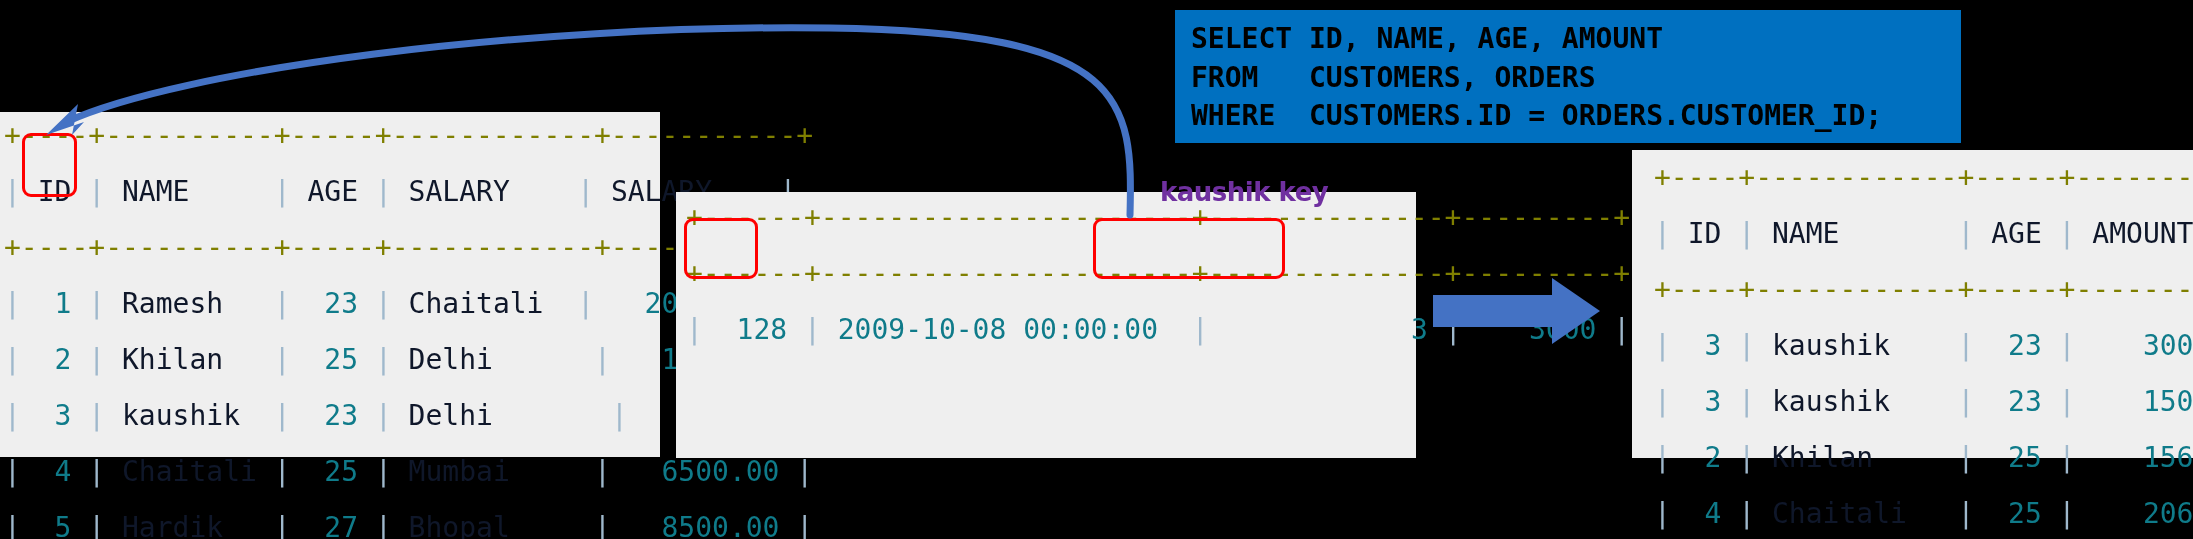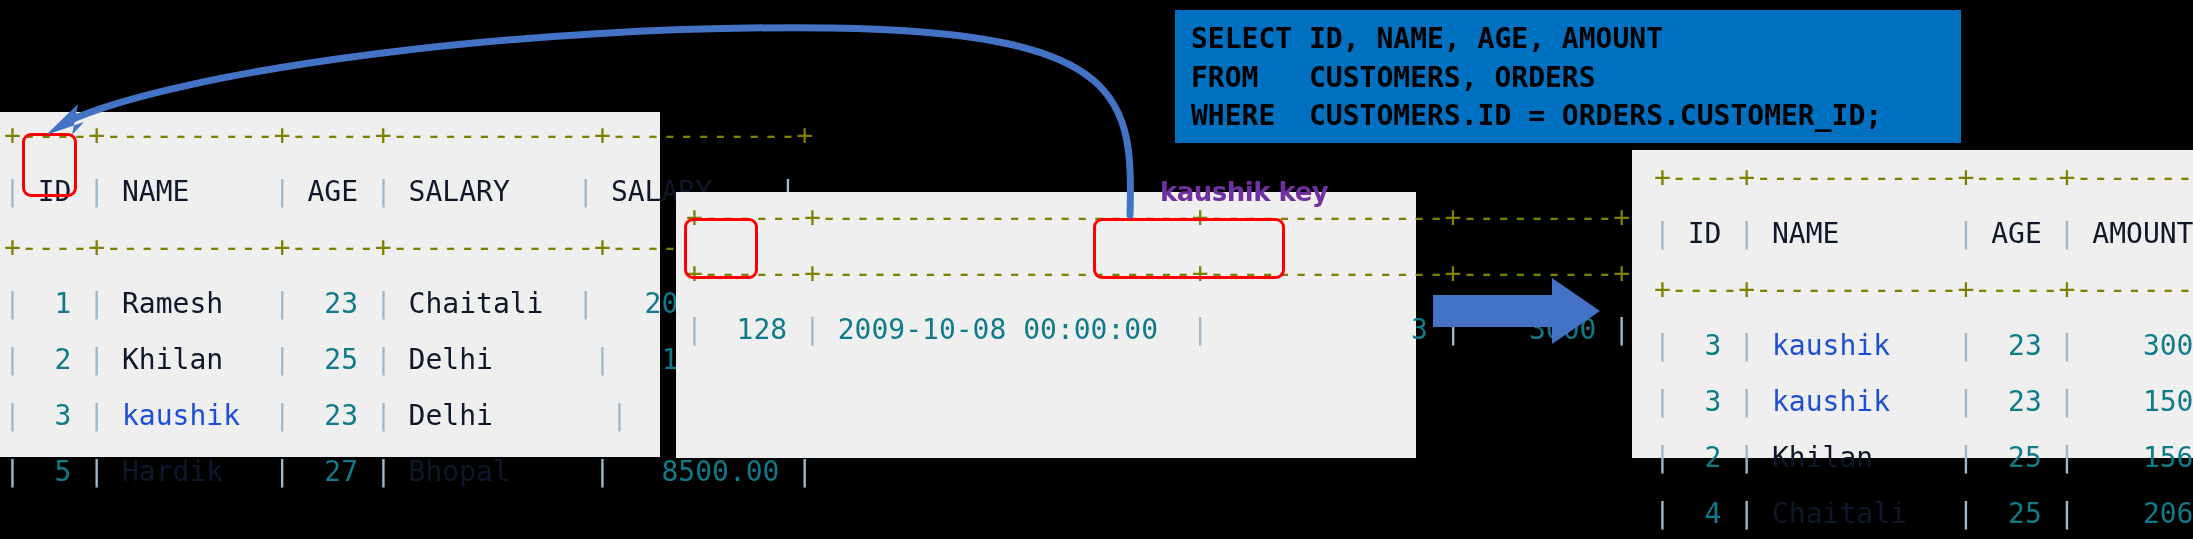--- a/index.html
+++ b/index.html
@@ -12,21 +12,21 @@
     font-family:"DejaVu Sans Mono","Liberation Mono",monospace;
     white-space:pre;
     line-height:1.0;
   }
   .row{display:block;white-space:pre;}
   .sep{color:#7f7f00;}
   .pipe{color:#9fb8cc;}
   .hdr{color:#0f172a;}
   .num{color:#0f7b8a;}
   .str{color:#0f172a;}
-  .plain{color:#1d4ed8;text-align:right;}
+  .plain{color:#0f172a;text-align:right;}
 
   
   #customers-panel{left:0px;top:112px;width:660px;height:345px;}
   #customers-table{position:absolute;left:4px;top:10px;font-size:28px;letter-spacing:0px;}
 
   
   #orders-panel{left:676px;top:192px;width:740px;height:266px;}
   #orders-table{position:absolute;left:10px;top:12px;font-size:28px;}
 
   
@@ -65,20 +65,21 @@
 
 <div id="stage">
 
   <div class="panel" id="customers-panel">
     <div class="asciitbl" id="customers-table"><span class="row"><span class="sep">+----+----------+-----+------------+-----------+</span></span>
 <span class="row"><span class="pipe">|</span><span class="hdr"> ID </span><span class="pipe">|</span><span class="hdr"> NAME     </span><span class="pipe">|</span><span class="hdr"> AGE </span><span class="pipe">|</span><span class="hdr"> SALARY    </span><span class="pipe">|</span><span class="hdr"> SALARY    </span><span class="pipe">|</span></span>
 <span class="row"><span class="sep">+----+----------+-----+------------+-----------+</span></span>
 <span class="row"><span class="pipe">|</span><span class="num">  1 </span><span class="pipe">|</span><span class="str"> Ramesh   </span><span class="pipe">|</span><span class="num">  23 </span><span class="pipe">|</span><span class="str"> Chaitali  </span><span class="pipe">|</span><span class="num">   2000.00 </span><span class="pipe">|</span></span>
 <span class="row"><span class="pipe">|</span><span class="num">  2 </span><span class="pipe">|</span><span class="str"> Khilan   </span><span class="pipe">|</span><span class="num">  25 </span><span class="pipe">|</span><span class="str"> Delhi      </span><span class="pipe">|</span><span class="num">   1500.00 </span><span class="pipe">|</span></span>
 <span class="row"><span class="pipe">|</span><span class="num">  3 </span><span class="pipe">|</span><span class="plain"> kaushik  </span><span class="pipe">|</span><span class="num">  23 </span><span class="pipe">|</span><span class="str"> Delhi       </span><span class="pipe">|</span><span class="num">   2000.00 </span><span class="pipe">|</span></span>
+<span class="row"><span class="pipe">|</span><span class="num">  4 </span><span class="pipe">|</span><span class="str"> Chaitali </span><span class="pipe">|</span><span class="num">  25 </span><span class="pipe">|</span><span class="str"> Mumbai     </span><span class="pipe">|</span><span class="num">   6500.00 </span><span class="pipe">|</span></span>
 <span class="row"><span class="pipe">|</span><span class="num">  5 </span><span class="pipe">|</span><span class="str"> Hardik   </span><span class="pipe">|</span><span class="num">  27 </span><span class="pipe">|</span><span class="str"> Bhopal     </span><span class="pipe">|</span><span class="num">   8500.00 </span><span class="pipe">|</span></span>
 
 
 </div>
   </div>
 
   <div class="panel" id="orders-panel">
     <div class="asciitbl" id="orders-table"><span class="row"><span class="sep">+------+----------------------+--------------+---------+</span></span>
 <span class="row"><span class="sep">+------+----------------------+--------------+---------+</span></span>
 <span class="row"><span class="pipe">|</span><span class="num">  128 </span><span class="pipe">|</span><span class="num"> 2009-10-08 00:00:00  </span><span class="pipe">|</span><span class="num">            3 </span><span class="pipe">|</span><span class="num">    3000 </span><span class="pipe">|</span></span>

